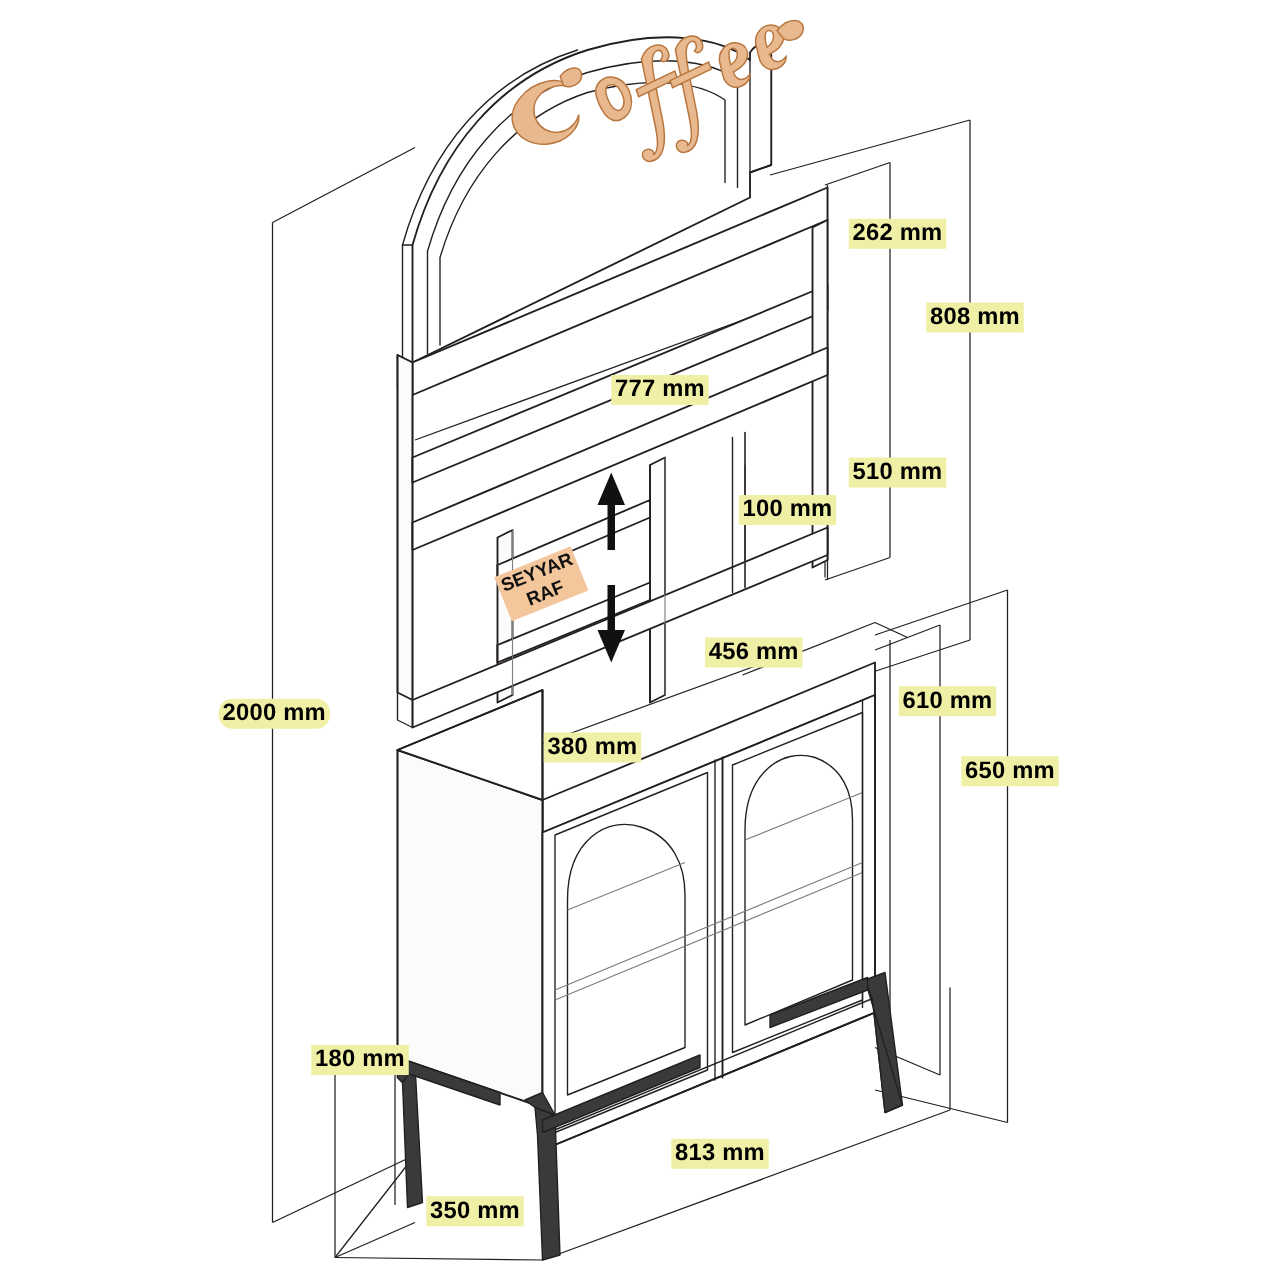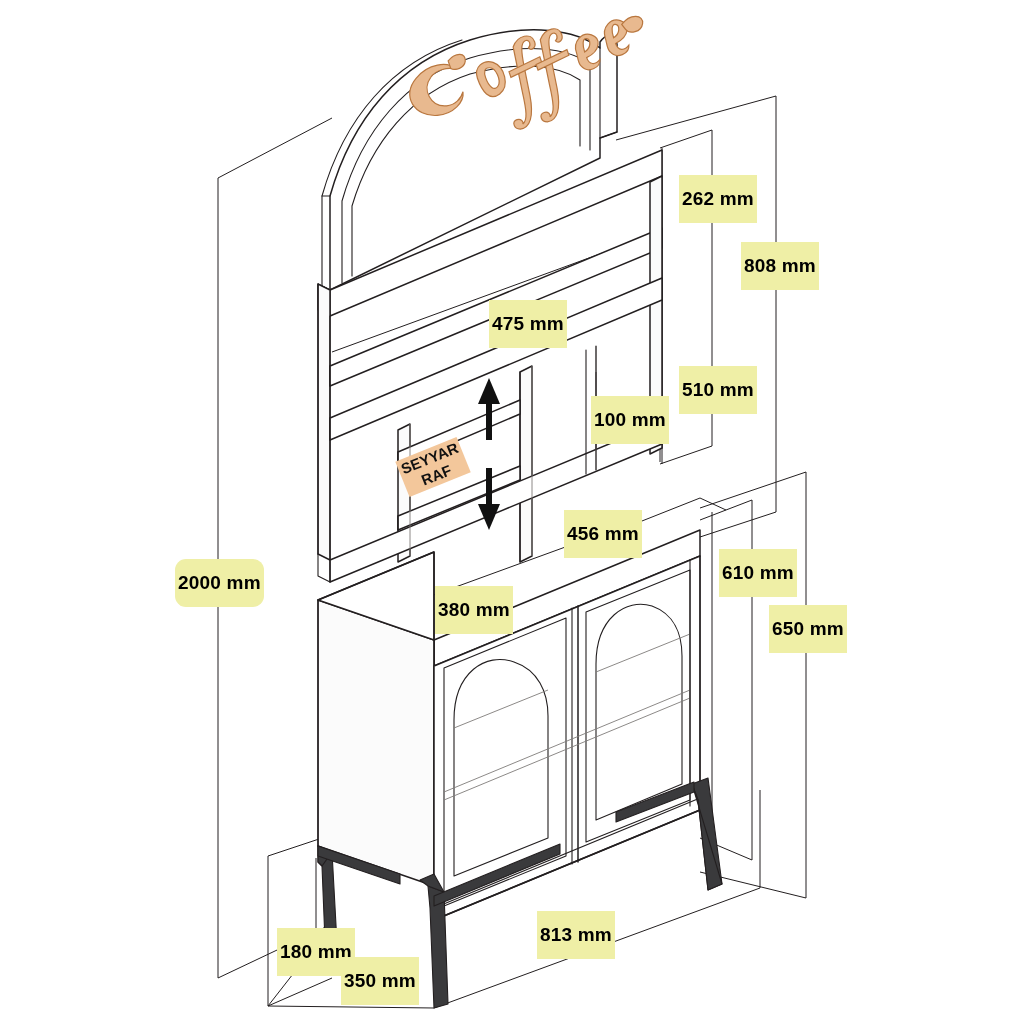--- a/index.html
+++ b/index.html
@@ -9,21 +9,21 @@
     font-family:"Liberation Sans","DejaVu Sans",sans-serif;
     position:relative;
   }
   #stage{position:absolute;inset:0;width:1024px;height:1024px;background:#fff;}
   svg#drawing{position:absolute;left:0;top:0;width:1024px;height:1024px;}
   .dimlabel{
     position:absolute;
     font-family:"Liberation Sans","DejaVu Sans",sans-serif;
     font-size:19px;font-weight:700;color:#000000;
     background:#EFEFA6;
-    padding:13px 3px;
+    padding:1px 3px;
     white-space:nowrap;
     line-height:1.15;
     letter-spacing:0.2px;
   }
   .shelflabel{
     position:absolute;
     font-family:"Liberation Sans","DejaVu Sans",sans-serif;
     font-size:15px;font-weight:700;color:#111;
     background:#F3C79B;
     padding:1px 3px;
@@ -312,33 +312,33 @@
   </svg>
 
   <div class="dimlabel" style="left:175px;top:559px;border-radius:11px;">2000 mm</div>
 
   <div class="dimlabel" style="left:679px;top:175px;">262 mm</div>
 
   <div class="dimlabel" style="left:741px;top:242px;">808 mm</div>
 
   <div class="dimlabel" style="left:679px;top:334px;margin-top:32px;">510 mm</div>
 
-  <div class="dimlabel" style="left:489px;top:300px;">475 mm</div>
+  <div class="dimlabel" style="left:489px;top:300px;">777 mm</div>
 
   <div class="dimlabel" style="left:591px;top:396px;">100 mm</div>
 
   <div class="dimlabel" style="left:564px;top:510px;">456 mm</div>
 
   <div class="dimlabel" style="left:435px;top:586px;">380 mm</div>
 
   <div class="dimlabel" style="left:719px;top:549px;">610 mm</div>
 
   <div class="dimlabel" style="left:769px;top:605px;">650 mm</div>
 
-  <div class="dimlabel" style="left:249px;top:928px;margin-left:28px;">180 mm</div>
+  <div class="dimlabel" style="left:249px;top:836px;">180 mm</div>
 
   <div class="dimlabel" style="left:341px;top:957px;">350 mm</div>
 
   <div class="dimlabel" style="left:537px;top:911px;">813 mm</div>
 
   <div class="shelflabel" style="left:400px;top:448px;transform:rotate(-22deg);">
     <div>SEYYAR</div>
     <div>RAF</div>
   </div>
 

